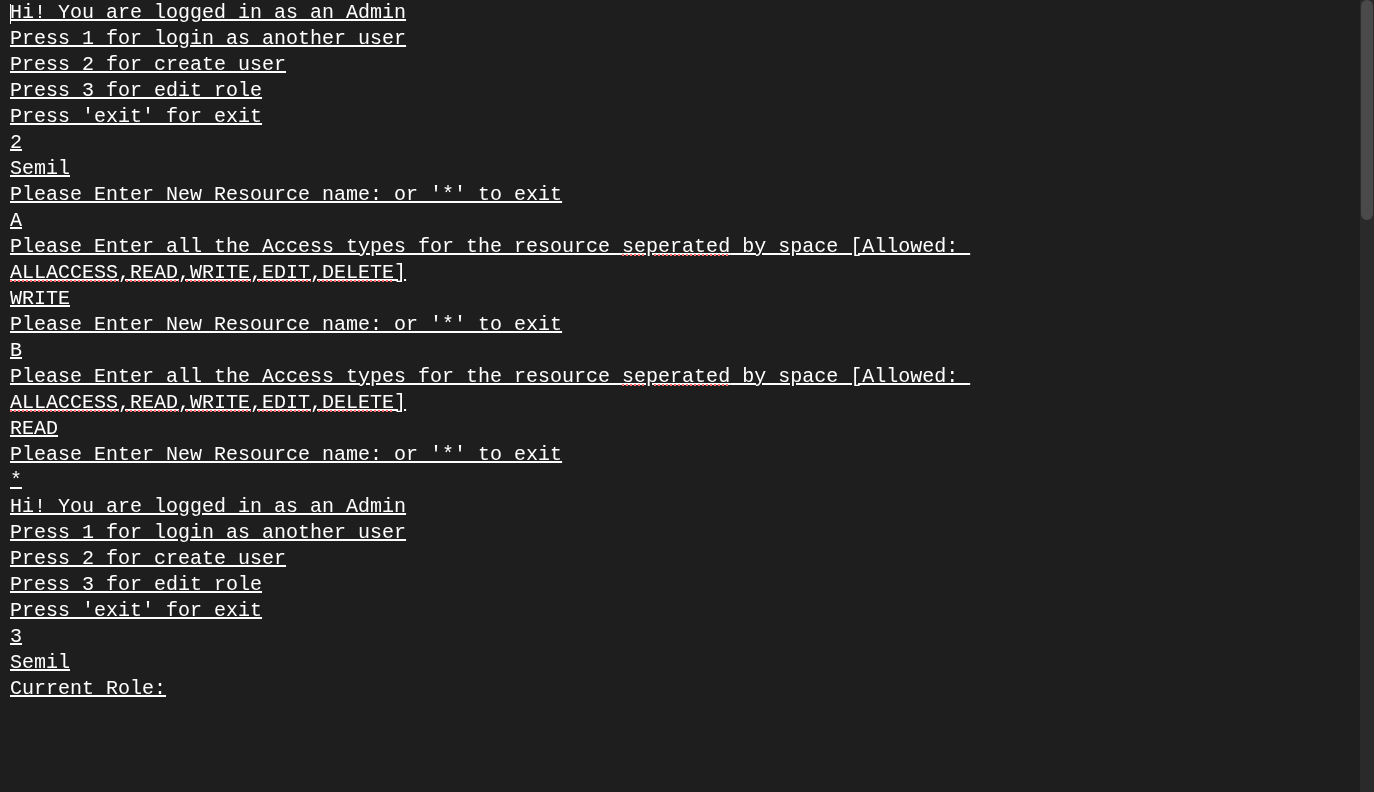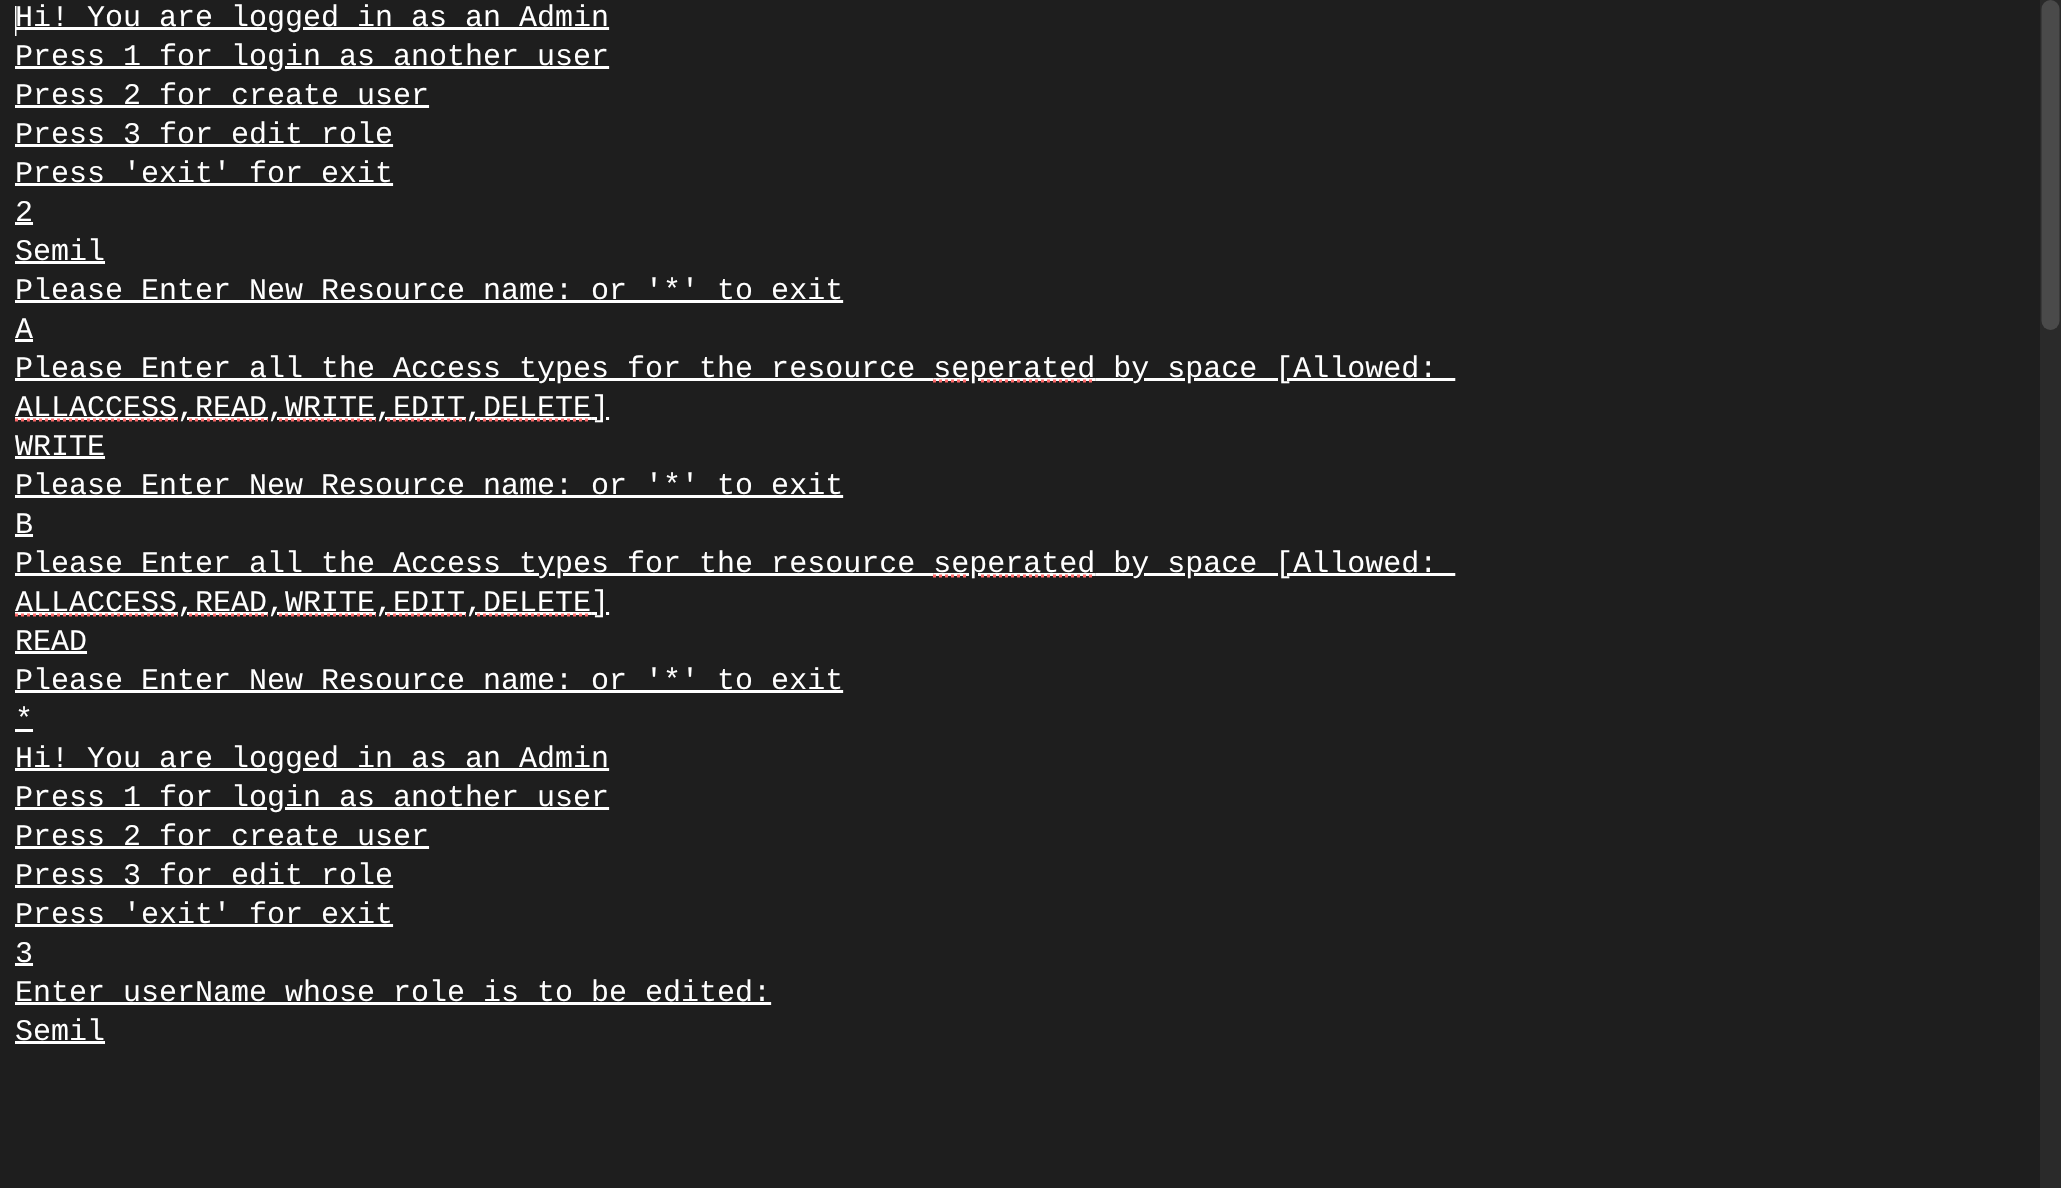--- a/index.html
+++ b/index.html
@@ -82,19 +82,19 @@
     <div class="line"><span>Please Enter all the Access types for the resource </span><span class="spellcheck">seperated</span><span> by space [Allowed: </span><span class="spellcheck">ALLACCESS,READ,WRITE,EDIT,DELETE</span><span>]</span></div>
     <div class="line"><span>READ</span></div>
     <div class="line"><span>Please Enter New Resource name: or '*' to exit</span></div>
     <div class="line"><span>*</span></div>
     <div class="line"><span>Hi! You are logged in as an Admin</span></div>
     <div class="line"><span>Press 1 for login as another user</span></div>
     <div class="line"><span>Press 2 for create user</span></div>
     <div class="line"><span>Press 3 for edit role</span></div>
     <div class="line"><span>Press 'exit' for exit</span></div>
     <div class="line"><span>3</span></div>
-    <div class="line"><span>Enter userName whose role is to be edited:</span></div>
     <div class="line"><span>Semil</span></div>
+    <div class="line"><span>Current Role:</span></div>
   </div>
 
 <div class="scrollbar">
   <div class="scrollbar-thumb"></div>
 </div>
 
 </body></html>

